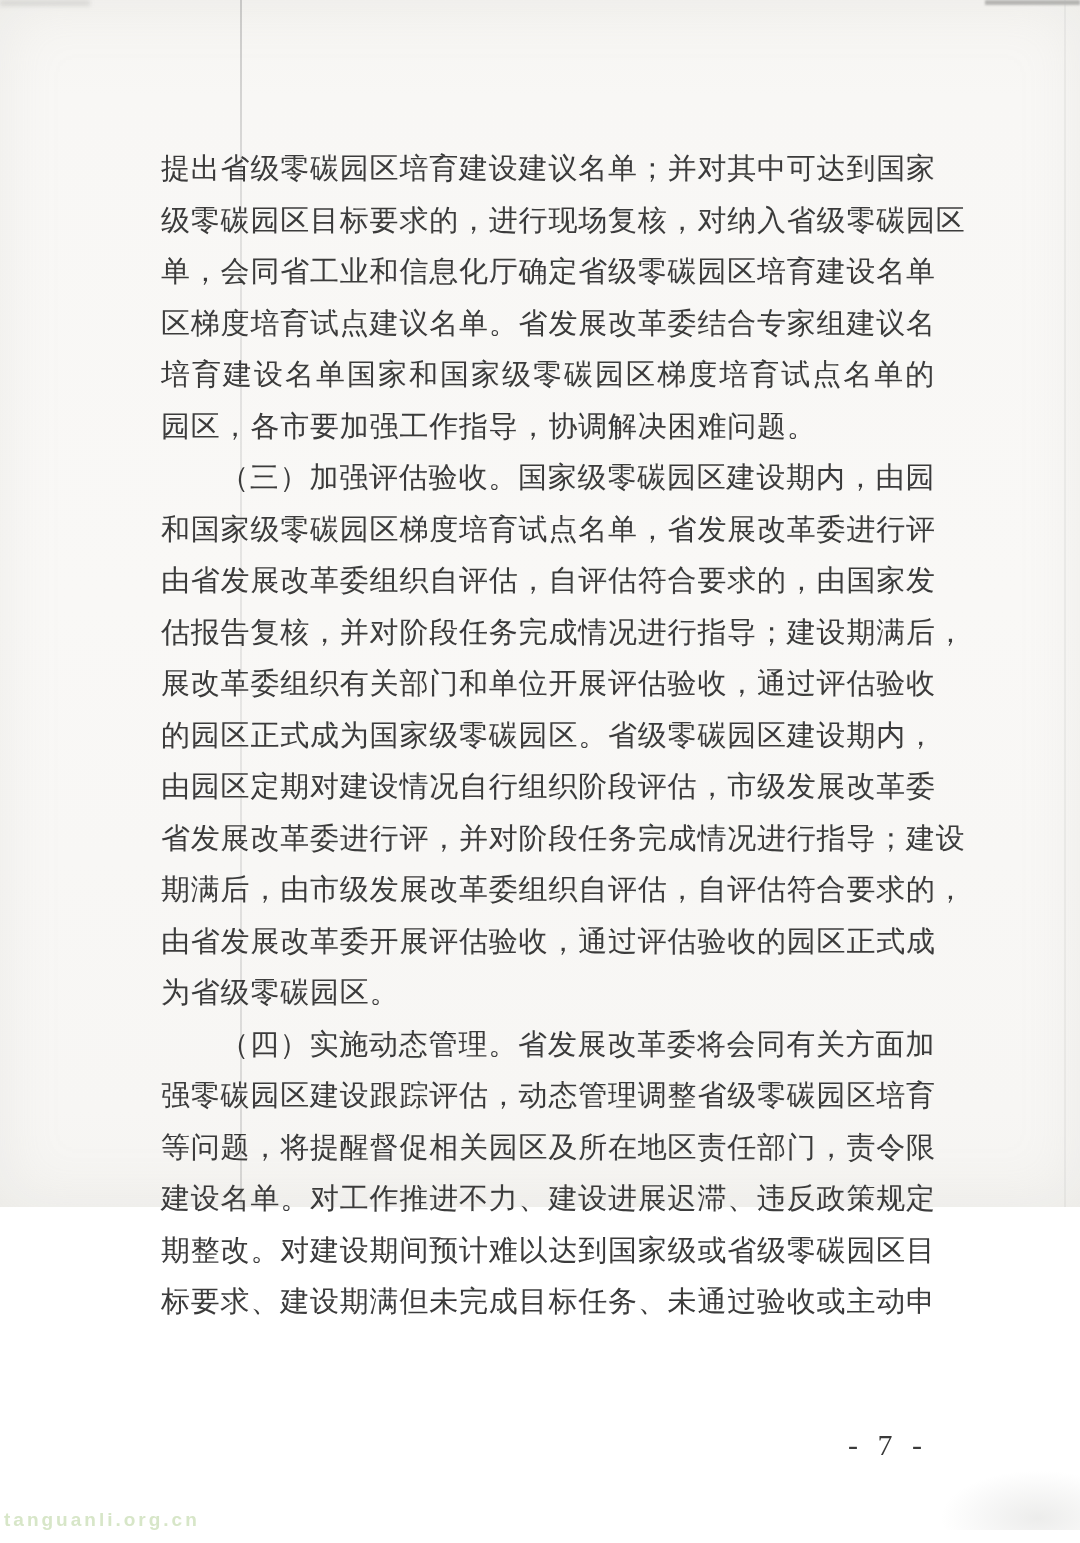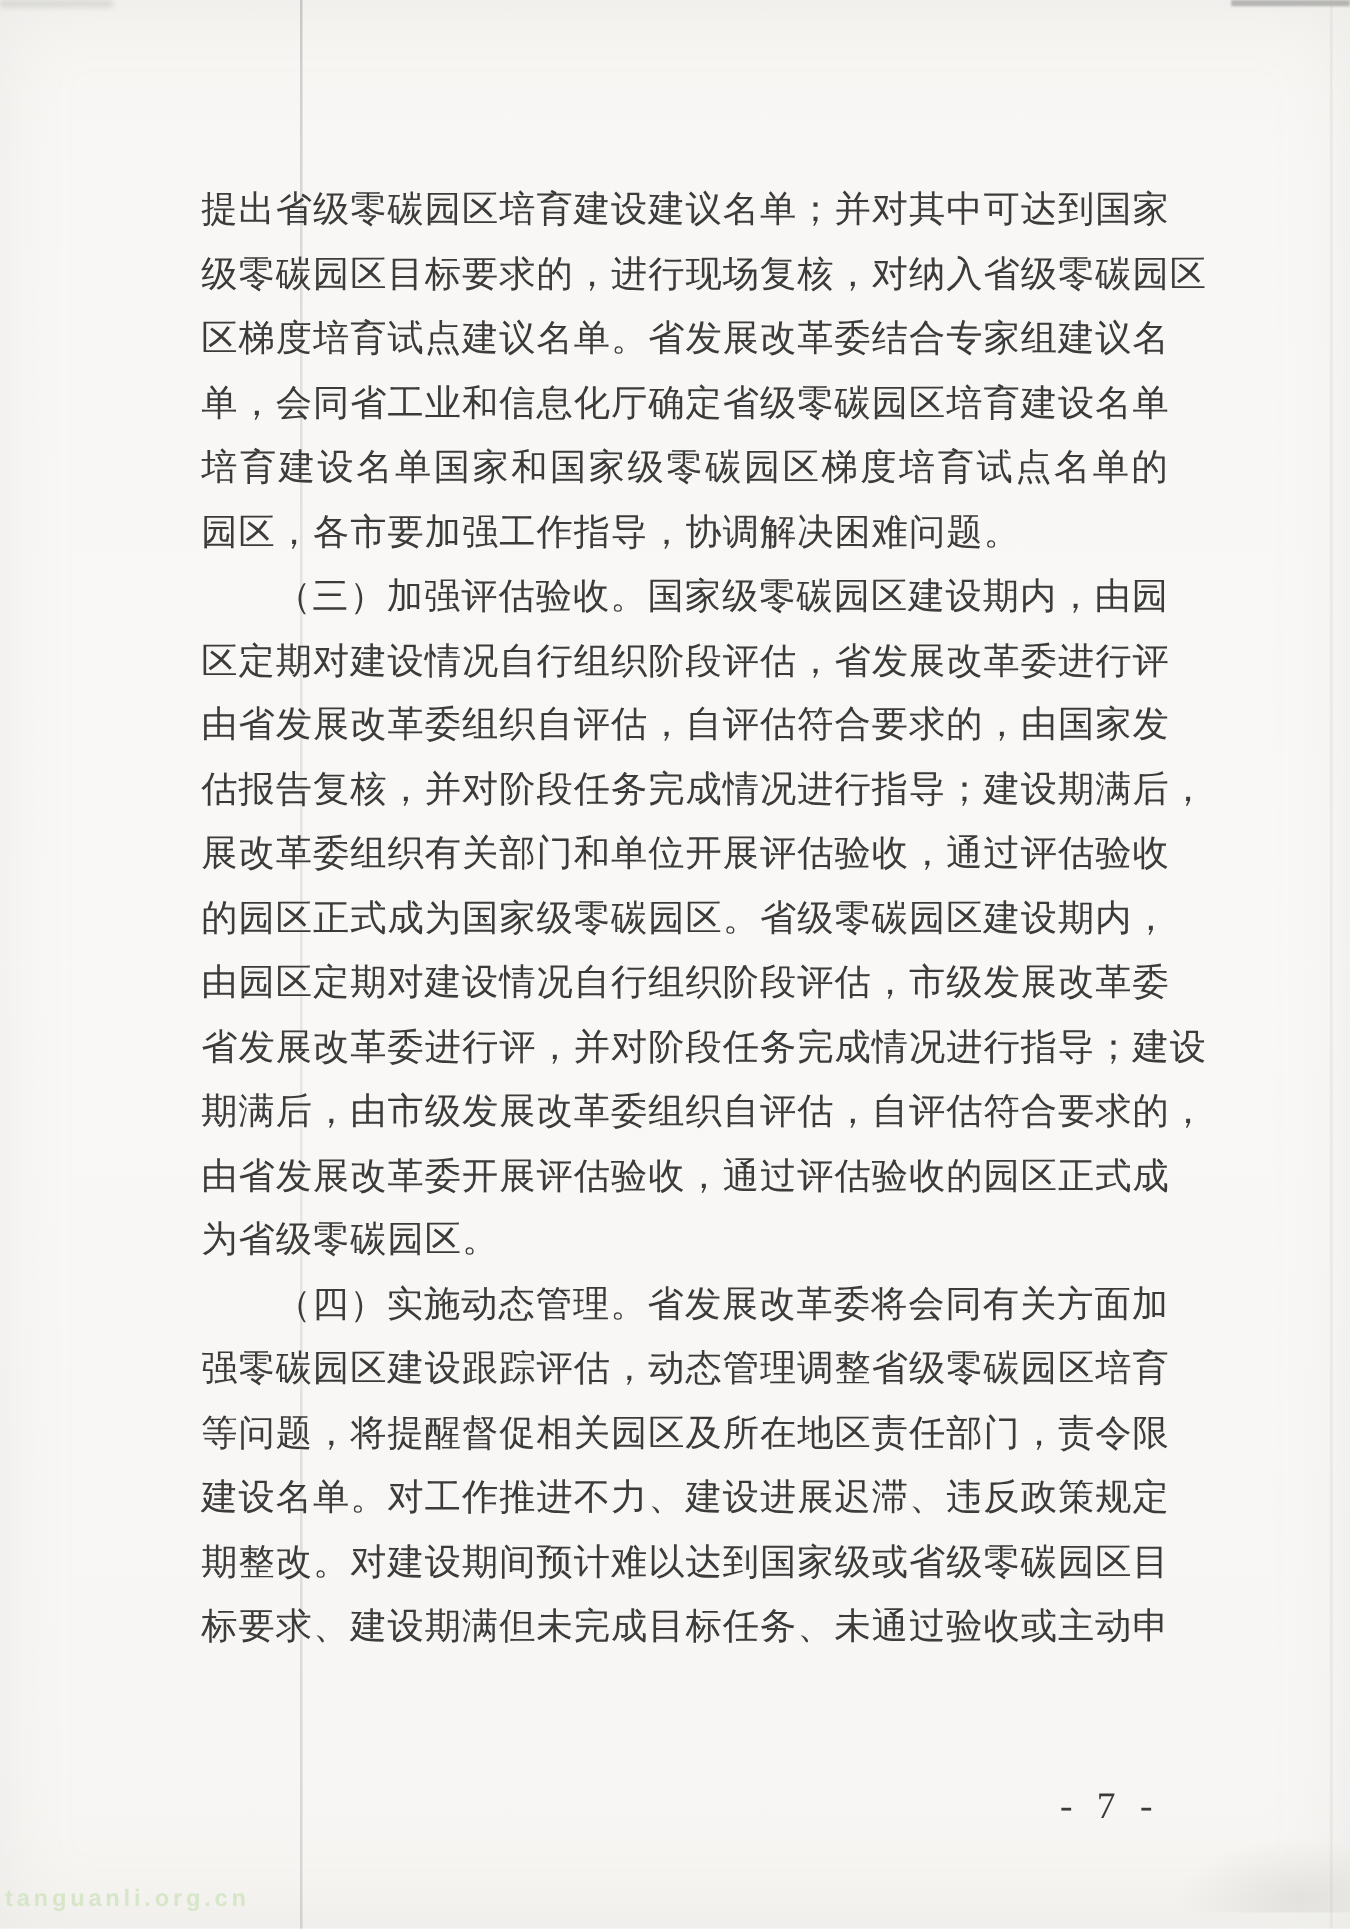--- a/index.html
+++ b/index.html
@@ -8,21 +8,21 @@
   }
   body {
     width: 1080px;
     height: 1543px;
     overflow: hidden;
     font-family: "Liberation Serif", serif;
   }
   .page {
     position: relative;
     width: 1080px;
-    height: 1543px;
+    height: 1207px;
     background:
       linear-gradient(180deg, #f6f5f2 0%, #f8f7f5 8%, #f9f8f6 50%, #f7f6f4 92%, #f5f4f1 100%);
     box-shadow: inset 0 0 60px rgba(190,188,182,0.18);
   }
 
   
   .fold-line-left {
     position: absolute;
     left: 240px;
     top: 0;
@@ -126,26 +126,26 @@
 
   <div class="smudge-top-left"></div>
   <div class="smudge-top-right"></div>
   <div class="smudge-bottom-right"></div>
   <div class="fold-line-left"></div>
   <div class="fold-line-right"></div>
 
   <div class="textblock">
     <div class="line">提出省级零碳园区培育建设建议名单；并对其中可达到国家</div>
     <div class="line">级零碳园区目标要求的，进行现场复核，对纳入省级零碳园区</div>
+    <div class="line">单，会同省工业和信息化厅确定省级零碳园区培育建设名单</div>
     <div class="line">区梯度培育试点建议名单。省发展改革委结合专家组建议名</div>
-    <div class="line">单，会同省工业和信息化厅确定省级零碳园区培育建设名单</div>
     <div class="line">培育建设名单国家和国家级零碳园区梯度培育试点名单的</div>
     <div class="line short">园区，各市要加强工作指导，协调解决困难问题。</div>
     <div class="line indent">（三）加强评估验收。国家级零碳园区建设期内，由园</div>
-    <div class="line">区定期对建设情况自行组织阶段评估，省发展改革委进行评</div>
+    <div class="line">和国家级零碳园区梯度培育试点名单，省发展改革委进行评</div>
     <div class="line">由省发展改革委组织自评估，自评估符合要求的，由国家发</div>
     <div class="line">估报告复核，并对阶段任务完成情况进行指导；建设期满后，</div>
     <div class="line">展改革委组织有关部门和单位开展评估验收，通过评估验收</div>
     <div class="line">的园区正式成为国家级零碳园区。省级零碳园区建设期内，</div>
     <div class="line">由园区定期对建设情况自行组织阶段评估，市级发展改革委</div>
     <div class="line">省发展改革委进行评，并对阶段任务完成情况进行指导；建设</div>
     <div class="line">期满后，由市级发展改革委组织自评估，自评估符合要求的，</div>
     <div class="line">由省发展改革委开展评估验收，通过评估验收的园区正式成</div>
     <div class="line short">为省级零碳园区。</div>
     <div class="line indent">（四）实施动态管理。省发展改革委将会同有关方面加</div>

